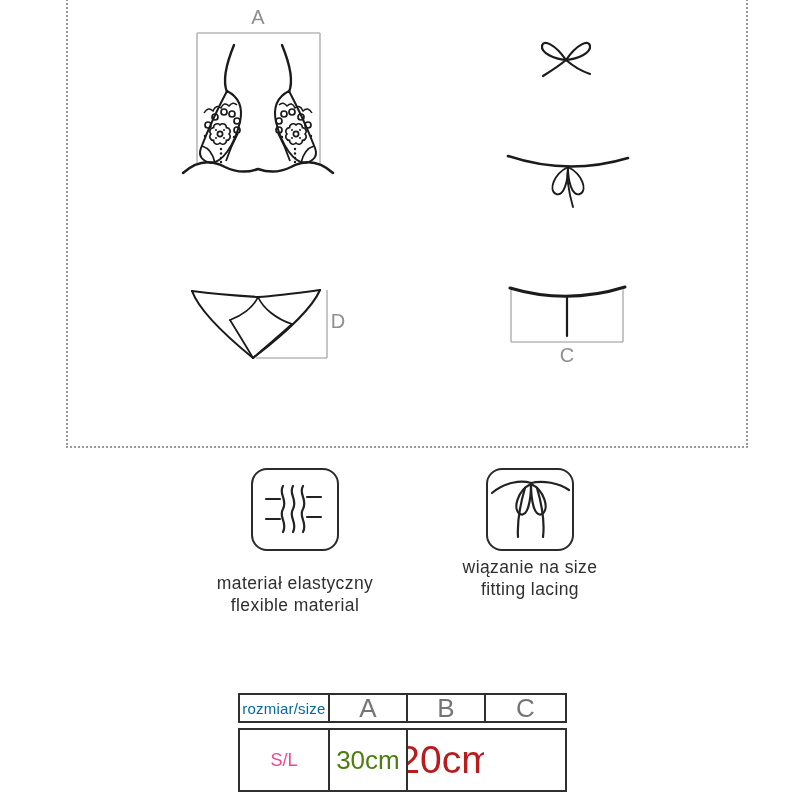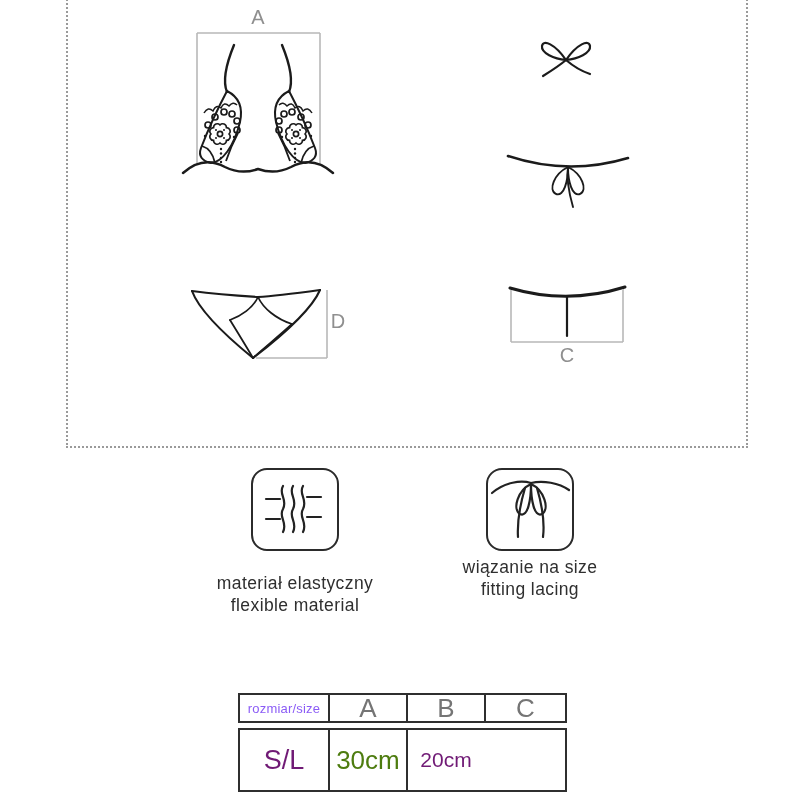--- a/index.html
+++ b/index.html
@@ -35,25 +35,25 @@
     display:grid; grid-template-columns:89fr 79fr 79fr 82fr;
     border:2px solid #2f2f2f; box-sizing:border-box; background:#fff;
   }
   .t-row.header { height:30px; }
   .t-row.data { height:64px; margin-top:5px; }
   .t-cell {
     display:flex; align-items:center; justify-content:center;
     border-left:2px solid #2f2f2f; overflow:hidden;
   }
   .t-cell:first-child { border-left:none; }
-  .h-size  { font-size:13px; color:#8b5cf6; letter-spacing:0.2px; }
+  .h-size  { font-size:15px; color:#0369a1; letter-spacing:0.2px; }
   .h-letter{ font-size:26px; color:#757575; }
-  .d-size  { font-size:27px; color:#701a75; }
+  .d-size  { font-size:18px; color:#ec4899; }
   .d-a     { font-size:26px; color:#4d7c0f; }
-  .d-bc    { font-size:21px; color:#701a75; }
+  .d-bc    { font-size:39px; color:#b91c1c; }
 </style>
 </head>
 <body>
 
 <div class="abs frame"></div>
 
 <svg class="abs" style="left:175px;top:0;" width="170" height="182" viewBox="0 0 170 182">
   <text class="mlabel" x="83" y="24" text-anchor="middle">A</text>
   <path d="M 22,33 L 145,33 M 22,33 L 22,164 M 145,33 L 145,164" fill="none" stroke="#b8b8b8" stroke-width="1.6"></path>
   <g fill="none" stroke="#1b1b1b" stroke-width="2.4" stroke-linecap="round">

